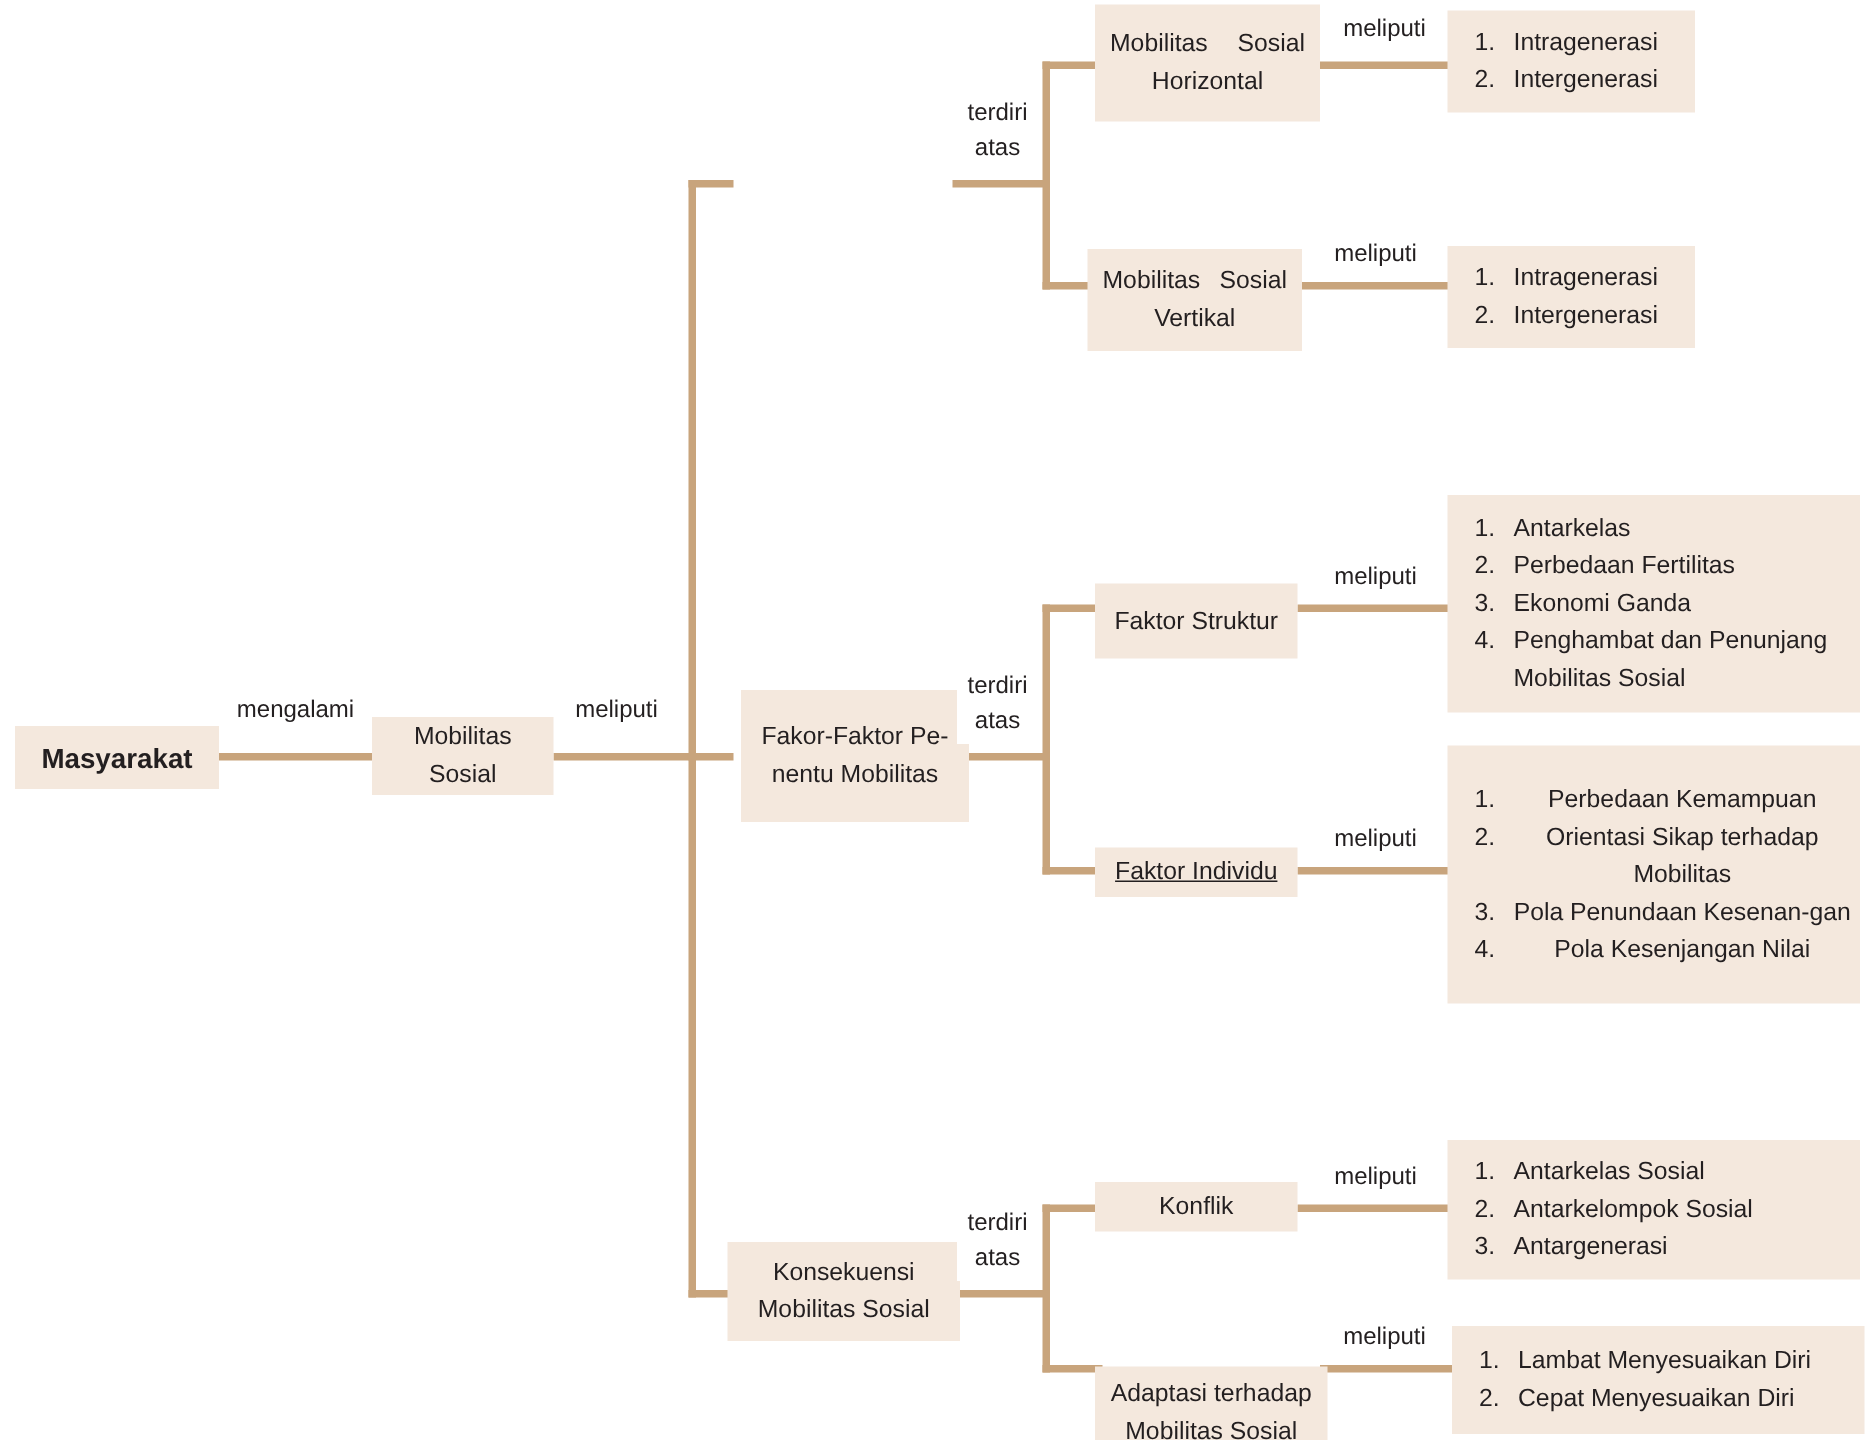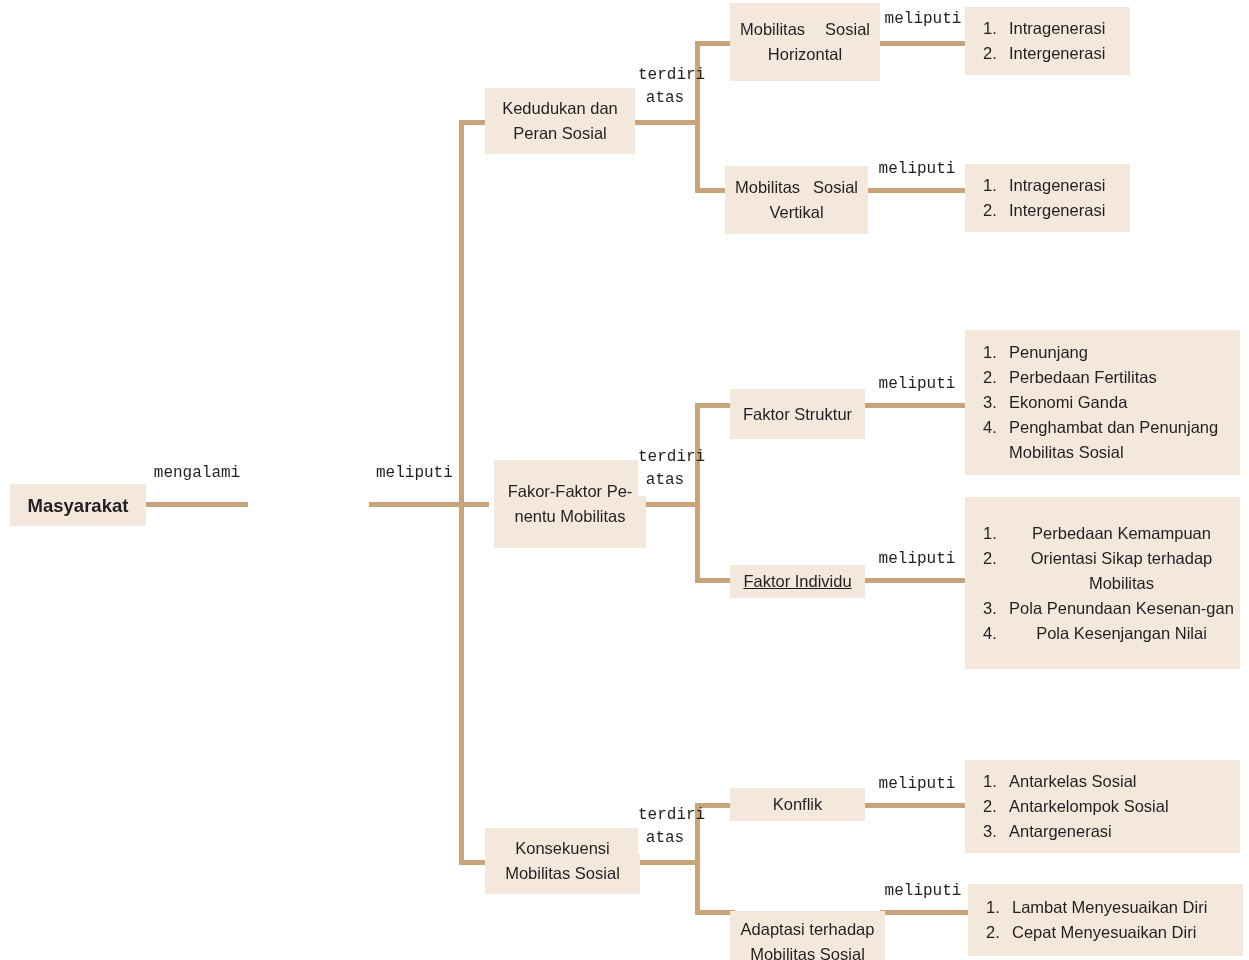--- a/index.html
+++ b/index.html
@@ -78,21 +78,20 @@
   }
   .edge-label {
     position: absolute;
     background: #ffffff;
     color: #231f20;
     font-size: 16px;
     line-height: 23px;
     text-align: center;
     z-index: 4;
     white-space: nowrap;
-    font-family: Liberation Mono, monospace;
   }
   .edge-label .l2 { display: block; }
   .conn {
     position: absolute;
     background: #c8a47c;
     z-index: 1;
   }
 </style>
 </head>
 <body>
@@ -129,25 +128,25 @@
   <div class="conn" style="left:695px; top:803px; width:5px; height:112px;"></div>
   <div class="conn" style="left:695px; top:803px; width:40px; height:5px;"></div>
   <div class="conn" style="left:695px; top:910px; width:40px; height:5px;"></div>
   <div class="conn" style="left:865px; top:803px; width:105px; height:5px;"></div>
   <div class="conn" style="left:880px; top:910px; width:90px; height:5px;"></div>
 
   <div class="node root" style="left:10px; top:484px; width:136px; height:42px;">
     <span class="line">Masyarakat</span>
   </div>
 
-
-  <div class="node" style="left:485px; top:88px; width:150px; height:66px;">
-    <span class="line">Kedudukan dan</span>
-    <span class="line">Peran Sosial</span>
-  </div>
+  <div class="node" style="left:248px; top:478px; width:121px; height:52px;">
+    <span class="line">Mobilitas</span>
+    <span class="line">Sosial</span>
+  </div>
+
 
   <div class="node justify" style="left:730px; top:3px; width:150px; height:78px;">
     <span class="line j">Mobilitas Sosial</span>
     <span class="line">Horizontal</span>
   </div>
 
   <div class="node justify" style="left:725px; top:166px; width:143px; height:68px;">
     <span class="line j">Mobilitas Sosial</span>
     <span class="line">Vertikal</span>
   </div>
@@ -174,21 +173,21 @@
   <div class="node" style="left:730px; top:389px; width:135px; height:50px;">
     <span class="line">Faktor Struktur</span>
   </div>
 
   <div class="node" style="left:730px; top:565px; width:135px; height:33px;text-decoration:underline;">
     <span class="line">Faktor Individu</span>
   </div>
 
   <div class="listbox" style="left:965px; top:330px; width:275px; height:145px;">
     <ol>
-      <li>Penunjang</li>
+      <li>Antarkelas</li>
       <li>Perbedaan Fertilitas</li>
       <li>Ekonomi Ganda</li>
       <li>Penghambat dan Penunjang Mobilitas Sosial</li>
     </ol>
   </div>
 
   <div class="listbox" style="left:965px; top:497px; width:275px; height:172px;text-align:center;">
     <ol>
       <li>Perbedaan Kemampuan</li>
       <li>Orientasi Sikap terhadap Mobilitas</li>

